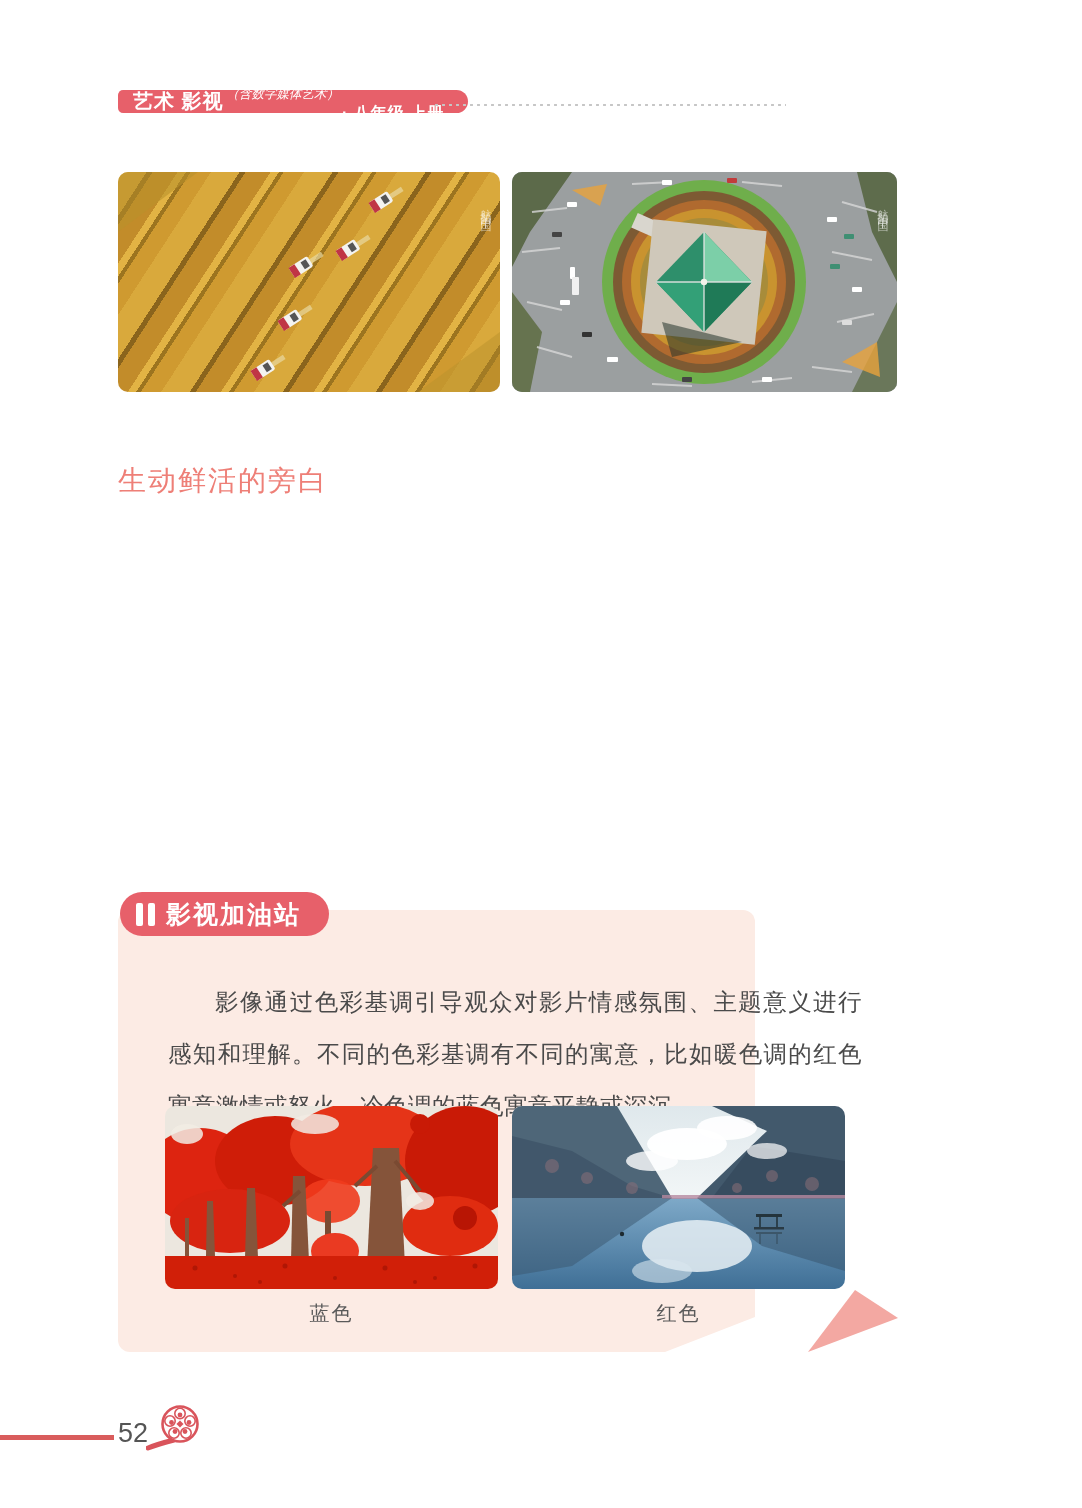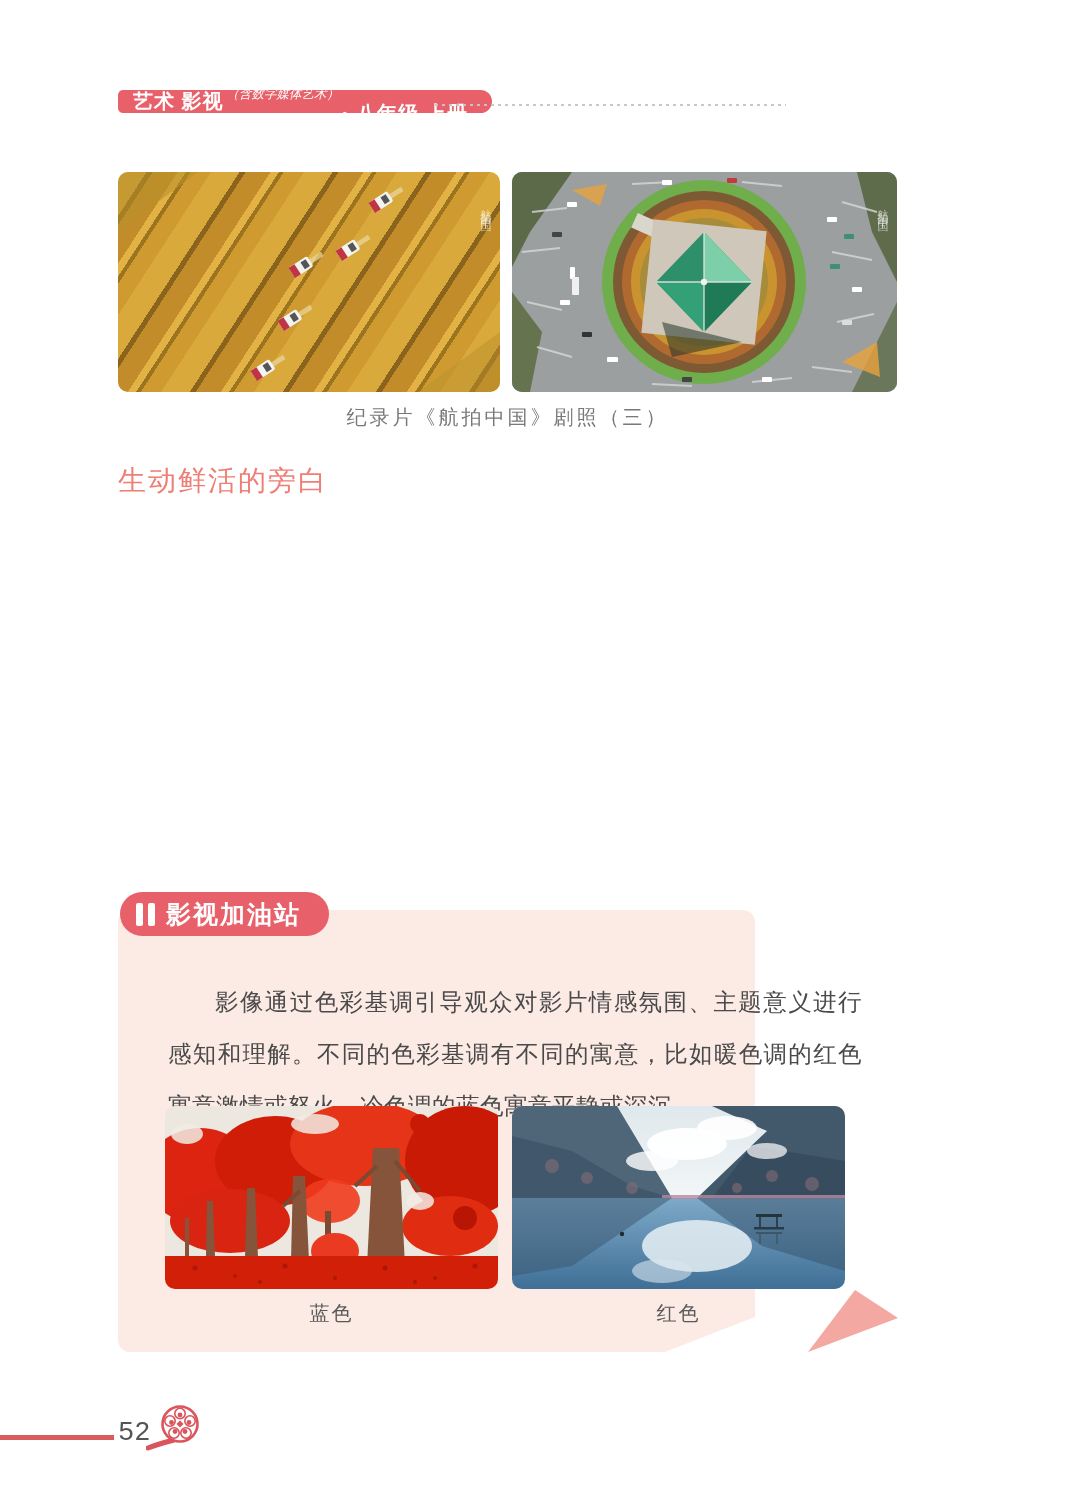--- a/index.html
+++ b/index.html
@@ -11,21 +11,21 @@
   }
   
   .hdr-badge {
     position:absolute; left:118px; top:90px; height:23px;
     display:flex; align-items:center; padding:0 24px 0 15px;
     background:#e7606a; color:#fff; border-radius:8px 18px 18px 8px;
     font-family:"Liberation Sans", sans-serif; white-space:nowrap;
   }
   .hdr-badge .series { font-size:20px; font-weight:bold; letter-spacing:1px; }
   .hdr-badge .paren  { font-size:12.5px; margin:2px 3px 16px 3px;font-style:italic; }
-  .hdr-badge .grade  { font-size:20px; font-weight:bold; letter-spacing:1px;margin-top:23px; }
+  .hdr-badge .grade  { font-size:16px; font-weight:bold; letter-spacing:1px;margin-top:23px; }
   .hdr-dots {
     position:absolute; left:433px; top:103px; width:353px; height:4px;
     background-image:radial-gradient(circle, #c6c6c6 1.1px, transparent 1.4px);
     background-size:7px 4px; background-repeat:repeat-x;
   }
   
   .fig-row { position:absolute; left:118px; top:172px; width:779px; display:flex; gap:12px; }
   .photo { position:relative; height:220px; border-radius:10px; overflow:hidden; flex:none; }
   .photo svg { position:absolute; inset:0; width:100%; height:100%; }
   .photo-wheat { width:382px;
@@ -78,21 +78,21 @@
   .box-figs { position:absolute; left:47px; top:196px; display:flex; gap:14px; }
   .box-photo { position:relative; width:333px; height:183px; border-radius:10px; overflow:hidden; flex:none; }
   .box-photo svg { position:absolute; inset:0; width:100%; height:100%; }
   .box-caps { position:absolute; left:47px; top:390px; display:flex; gap:14px; }
   .box-caps span { width:333px; text-align:center; font-size:20px; letter-spacing:2px; color:#5a5a5a; }
   .corner-white { position:absolute; right:0; bottom:0; width:90px; height:35px; }
   .corner-fold  { position:absolute; left:688px; top:378px; width:94px; height:64px; }
   
   .foot-rule { position:absolute; left:0; top:1435px; width:114px; height:5px; background:#d95c5c; }
   .foot-num  { position:absolute; left:118px; top:1418px; font-size:27px; color:#555;
-               font-family:Liberation Mono, monospace; }
+               font-family:Liberation Sans, sans-serif; }
   .foot-reel { position:absolute; left:146px; top:1402px; width:60px; height:54px; }
 </style>
 </head>
 <body>
 
 <div class="page">
 
   <div class="hdr-badge">
     <span class="series">艺术 影视</span>
     <span class="paren">（含数字媒体艺术）</span>
@@ -201,21 +201,20 @@
           <rect x="150" y="8" width="10" height="5" rx="1" fill="#fff"></rect>
           <rect x="215" y="6" width="10" height="5" rx="1" fill="#c23b3b"></rect>
           <rect x="250" y="205" width="10" height="5" rx="1" fill="#fff"></rect>
           <rect x="170" y="205" width="10" height="5" rx="1" fill="#444"></rect>
         </g>
       </svg>
       <span class="watermark">航拍中国</span>
     </div>
   </div>
 
-  <div class="fig-caption">纪录片《航拍中国》剧照（三）</div>
 
   <h2 class="sec-heading">生动鲜活的旁白</h2>
 
   <div class="info-box">
     <div class="box-badge">
       <span class="pause-icon">
           <i></i>
           <i></i>
         </span>
       <span class="lbl">影视加油站</span>

